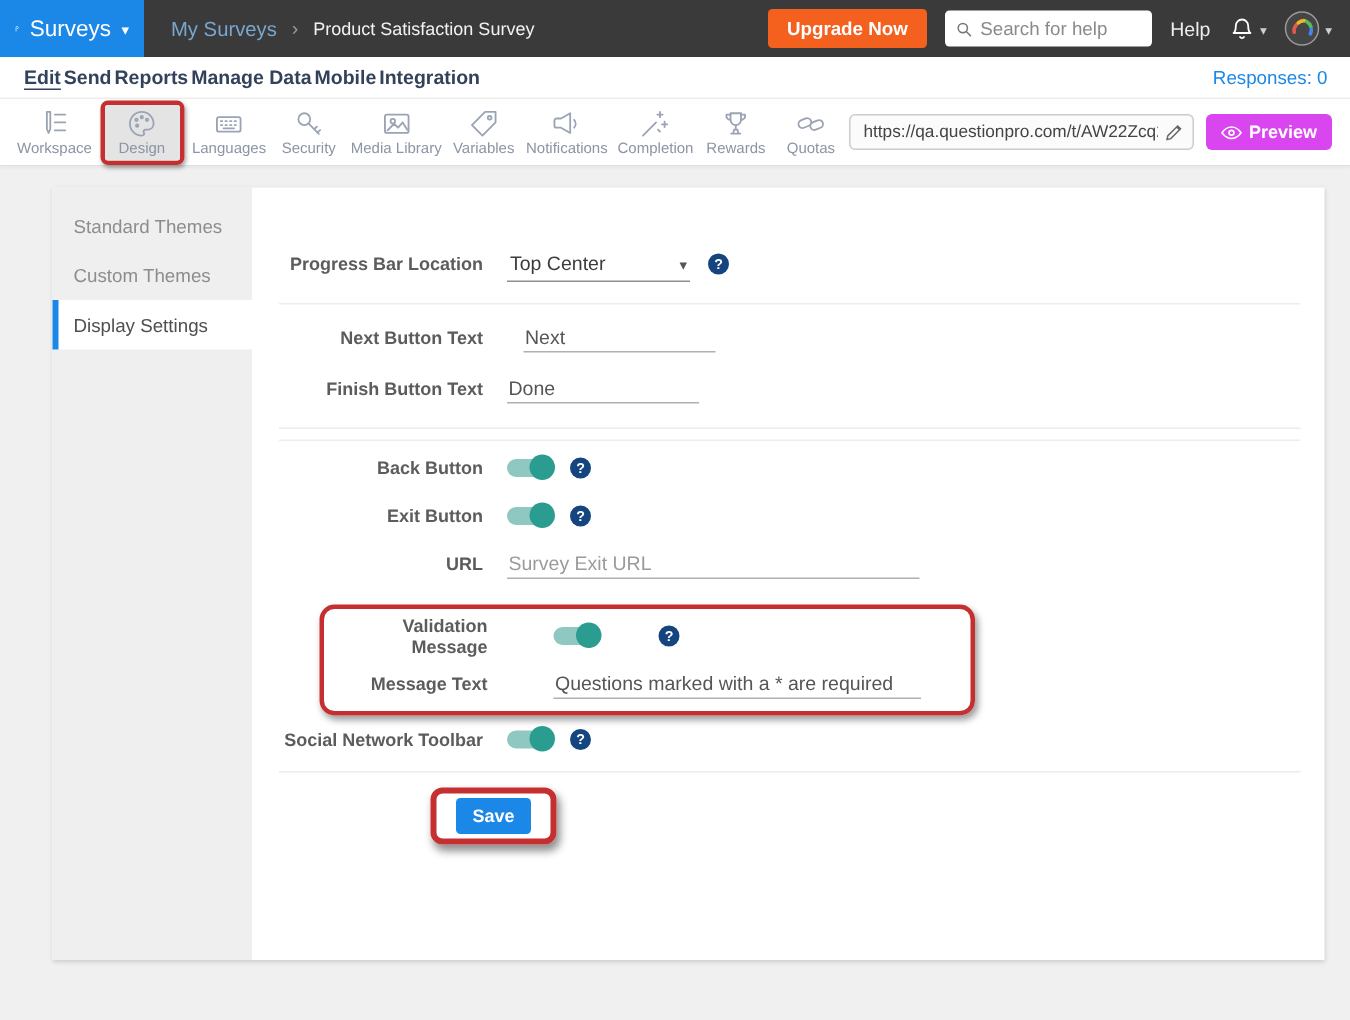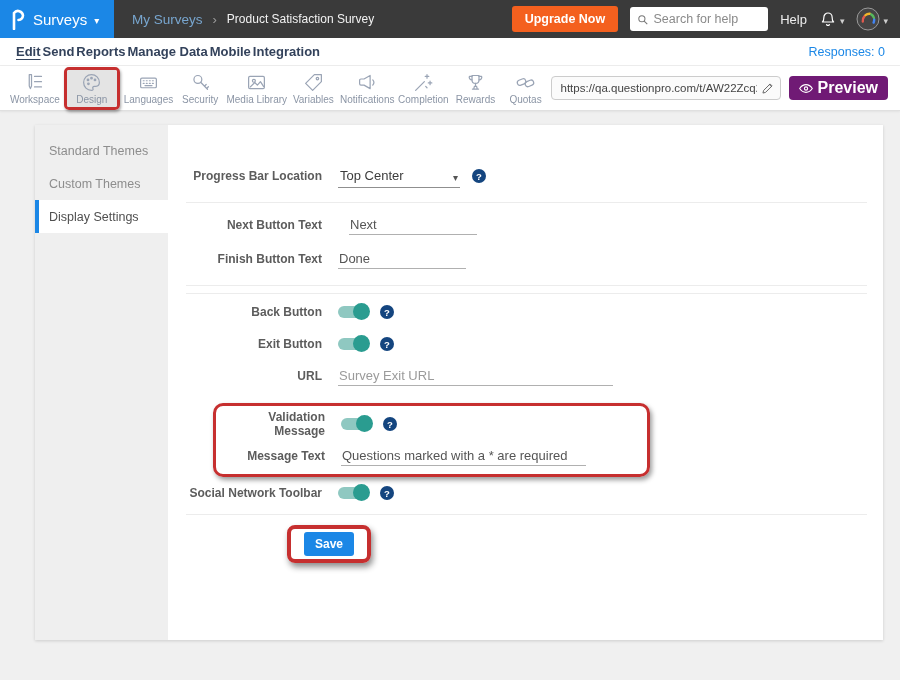--- a/index.html
+++ b/index.html
@@ -3,21 +3,21 @@
 <meta charset="utf-8">
 <style>
   * { box-sizing: border-box; margin: 0; padding: 0; }
   html,body { width:900px; height:680px; }
   body {
     font-family: "Liberation Sans", sans-serif;
     background:#f0f0f0; position:relative; overflow:hidden;
   }
   
   .header { height:38px; background:#3a3a3a; display:flex; align-items:center; }
-  .logo-block { width:114px; height:38px; background:#1b87e6; display:flex; align-items:center; padding:0 10px; gap:7px; flex-shrink:0; cursor:pointer; }
+  .logo-block { width:96px; height:38px; background:#1b87e6; display:flex; align-items:center; padding:0 10px; gap:7px; flex-shrink:0; cursor:pointer; }
   .logo-glyph { width:16px; height:22px; display:block; }
   .logo-block .app-name { color:#fff; font-size:15px; }
   .caret-w::after { content:"▾"; color:#fff; font-size:10px; }
   .caret-g::after { content:"▾"; color:#cfcfcf; font-size:9px; }
   .breadcrumb { display:flex; align-items:center; margin-left:18px; gap:10px; white-space:nowrap; }
   .bc-parent { color:#78a6cf; font-size:13.5px; cursor:pointer; }
   .bc-sep::after { content:"›"; color:#9a9a9a; font-size:13px; }
   .bc-title { color:#f2f2f2; font-size:12px; }
   .header-right { margin-left:auto; display:flex; align-items:center; gap:12px; padding-right:12px; }
   .upgrade-btn { background:#f4601e; color:#fff; border:none; border-radius:3px; font-size:12.5px; font-weight:bold; padding:6px 13px; cursor:pointer; font-family:inherit; }
@@ -35,21 +35,21 @@
   
   .toolbar { height:45px; background:#fff; display:flex; align-items:center; padding:0 12px 0 8px; border-bottom:1px solid #e0e0e0; box-shadow:0 1px 2px rgba(0,0,0,0.06); }
   .tb-item { display:flex; flex-direction:column; align-items:center; justify-content:center; gap:1px; padding:2px 5px; cursor:pointer; min-width:50px; }
   .tb-item svg { width:21px; height:21px; stroke:#9aa4b5; fill:none; stroke-width:1.4; stroke-linecap:round; stroke-linejoin:round; }
   .tb-label { font-size:10px; color:#8b95a5; white-space:nowrap; }
   .annot-design { border:3px solid #c62f2f; border-radius:5px; box-shadow:1px 2px 3px rgba(0,0,0,0.35); margin:0 2px; }
   .annot-design .tb-item { background:#e4e4e4; border-radius:2px; }
   .url-box { margin-left:auto; width:230px; height:24px; background:#fbfbfb; border:1px solid #ccc; border-radius:4px; display:flex; align-items:center; padding:0 6px 0 9px; gap:4px; }
   .url-text { font-size:11.5px; color:#444; white-space:nowrap; overflow:hidden; flex:1; }
   .pencil-icon svg { width:13px; height:13px; stroke:#666; fill:none; stroke-width:1.5; display:block; }
-  .preview-btn { margin-left:8px; background:#701a75; color:#fff; border:none; border-radius:4px; height:24px; padding:0 10px; font-size:16px; font-weight:bold; display:flex; align-items:center; gap:5px; cursor:pointer; font-family:inherit;justify-content:center; }
+  .preview-btn { margin-left:8px; background:#d946ef; color:#fff; border:none; border-radius:4px; height:24px; padding:0 10px; font-size:12px; font-weight:bold; display:flex; align-items:center; gap:5px; cursor:pointer; font-family:inherit;justify-content:center; }
   .preview-btn svg { width:14px; height:11px; stroke:#fff; fill:none; stroke-width:1.6; }
   
   .card { width:848px; height:515px; background:#fff; margin:14px 0 0 35px; box-shadow:0 1px 3px rgba(0,0,0,0.15); display:flex; }
   .sidebar { width:133px; background:#efefef; flex-shrink:0; padding-top:9px; }
   .side-item { height:33px; display:flex; align-items:center; padding-left:14px; font-size:12.5px; color:#8d8d8d; cursor:pointer; }
   .side-item.active { background:#fff; border-left:4px solid #1b87e6; padding-left:10px; color:#4f4f4f; }
   
   .form { flex:1; padding-top:34px; }
   .row { height:34px; display:flex; align-items:center; }
   .lbl { width:154px; text-align:right; margin-right:16px; font-size:12px; font-weight:bold; color:#5c5c5c; flex-shrink:0; }
@@ -58,21 +58,21 @@
   .uinput::placeholder { color:#9b9b9b; }
   .select { width:122px; border-bottom:1px solid #8f8f8f; display:flex; align-items:center; justify-content:space-between; padding:2px 2px; cursor:pointer; }
   .select-value { font-size:13px; color:#3c3c3c; }
   .select-caret::after { content:"▾"; font-size:10px; color:#555; }
   .toggle { width:30px; height:12px; background:#8fc8c1; border-radius:7px; position:relative; cursor:pointer; flex-shrink:0; }
   .toggle::after { content:""; position:absolute; right:-2px; top:-3px; width:17px; height:17px; border-radius:50%; background:#2a9c90; }
   .help { width:14px; height:14px; border-radius:50%; background:#14457f; color:#fff; display:inline-flex; align-items:center; justify-content:center; margin-left:12px; cursor:pointer; flex-shrink:0; }
   .help::before { content:"?"; font-size:9.5px; font-weight:bold; }
   .toggle + .help, .select + .help { margin-left:12px; }
   .red-box { border:3px solid #c62f2f; border-radius:10px; margin:11px 233px 0 45px; padding:2px 0; box-shadow:2px 3px 5px rgba(0,0,0,0.4); }
-  .red-box .row { height:32px; }
+  .red-box .row { height:32px;gap:28px; }
   .red-box .lbl { width:109px; }
   .row.h32 { height:32px; }
   .save-row { margin-top:10px; display:flex; }
   .annot-save { margin-left:119px; border:4px solid #c62f2f; border-radius:8px; padding:3px 13px; box-shadow:2px 4px 6px rgba(0,0,0,0.45); }
   .save-btn { background:#1b87e6; color:#fff; border:none; border-radius:3px; font-size:12px; font-weight:bold; padding:5px 11px; cursor:pointer; font-family:inherit; }
 </style>
 </head>
 <body>
 
 <div class="header">

